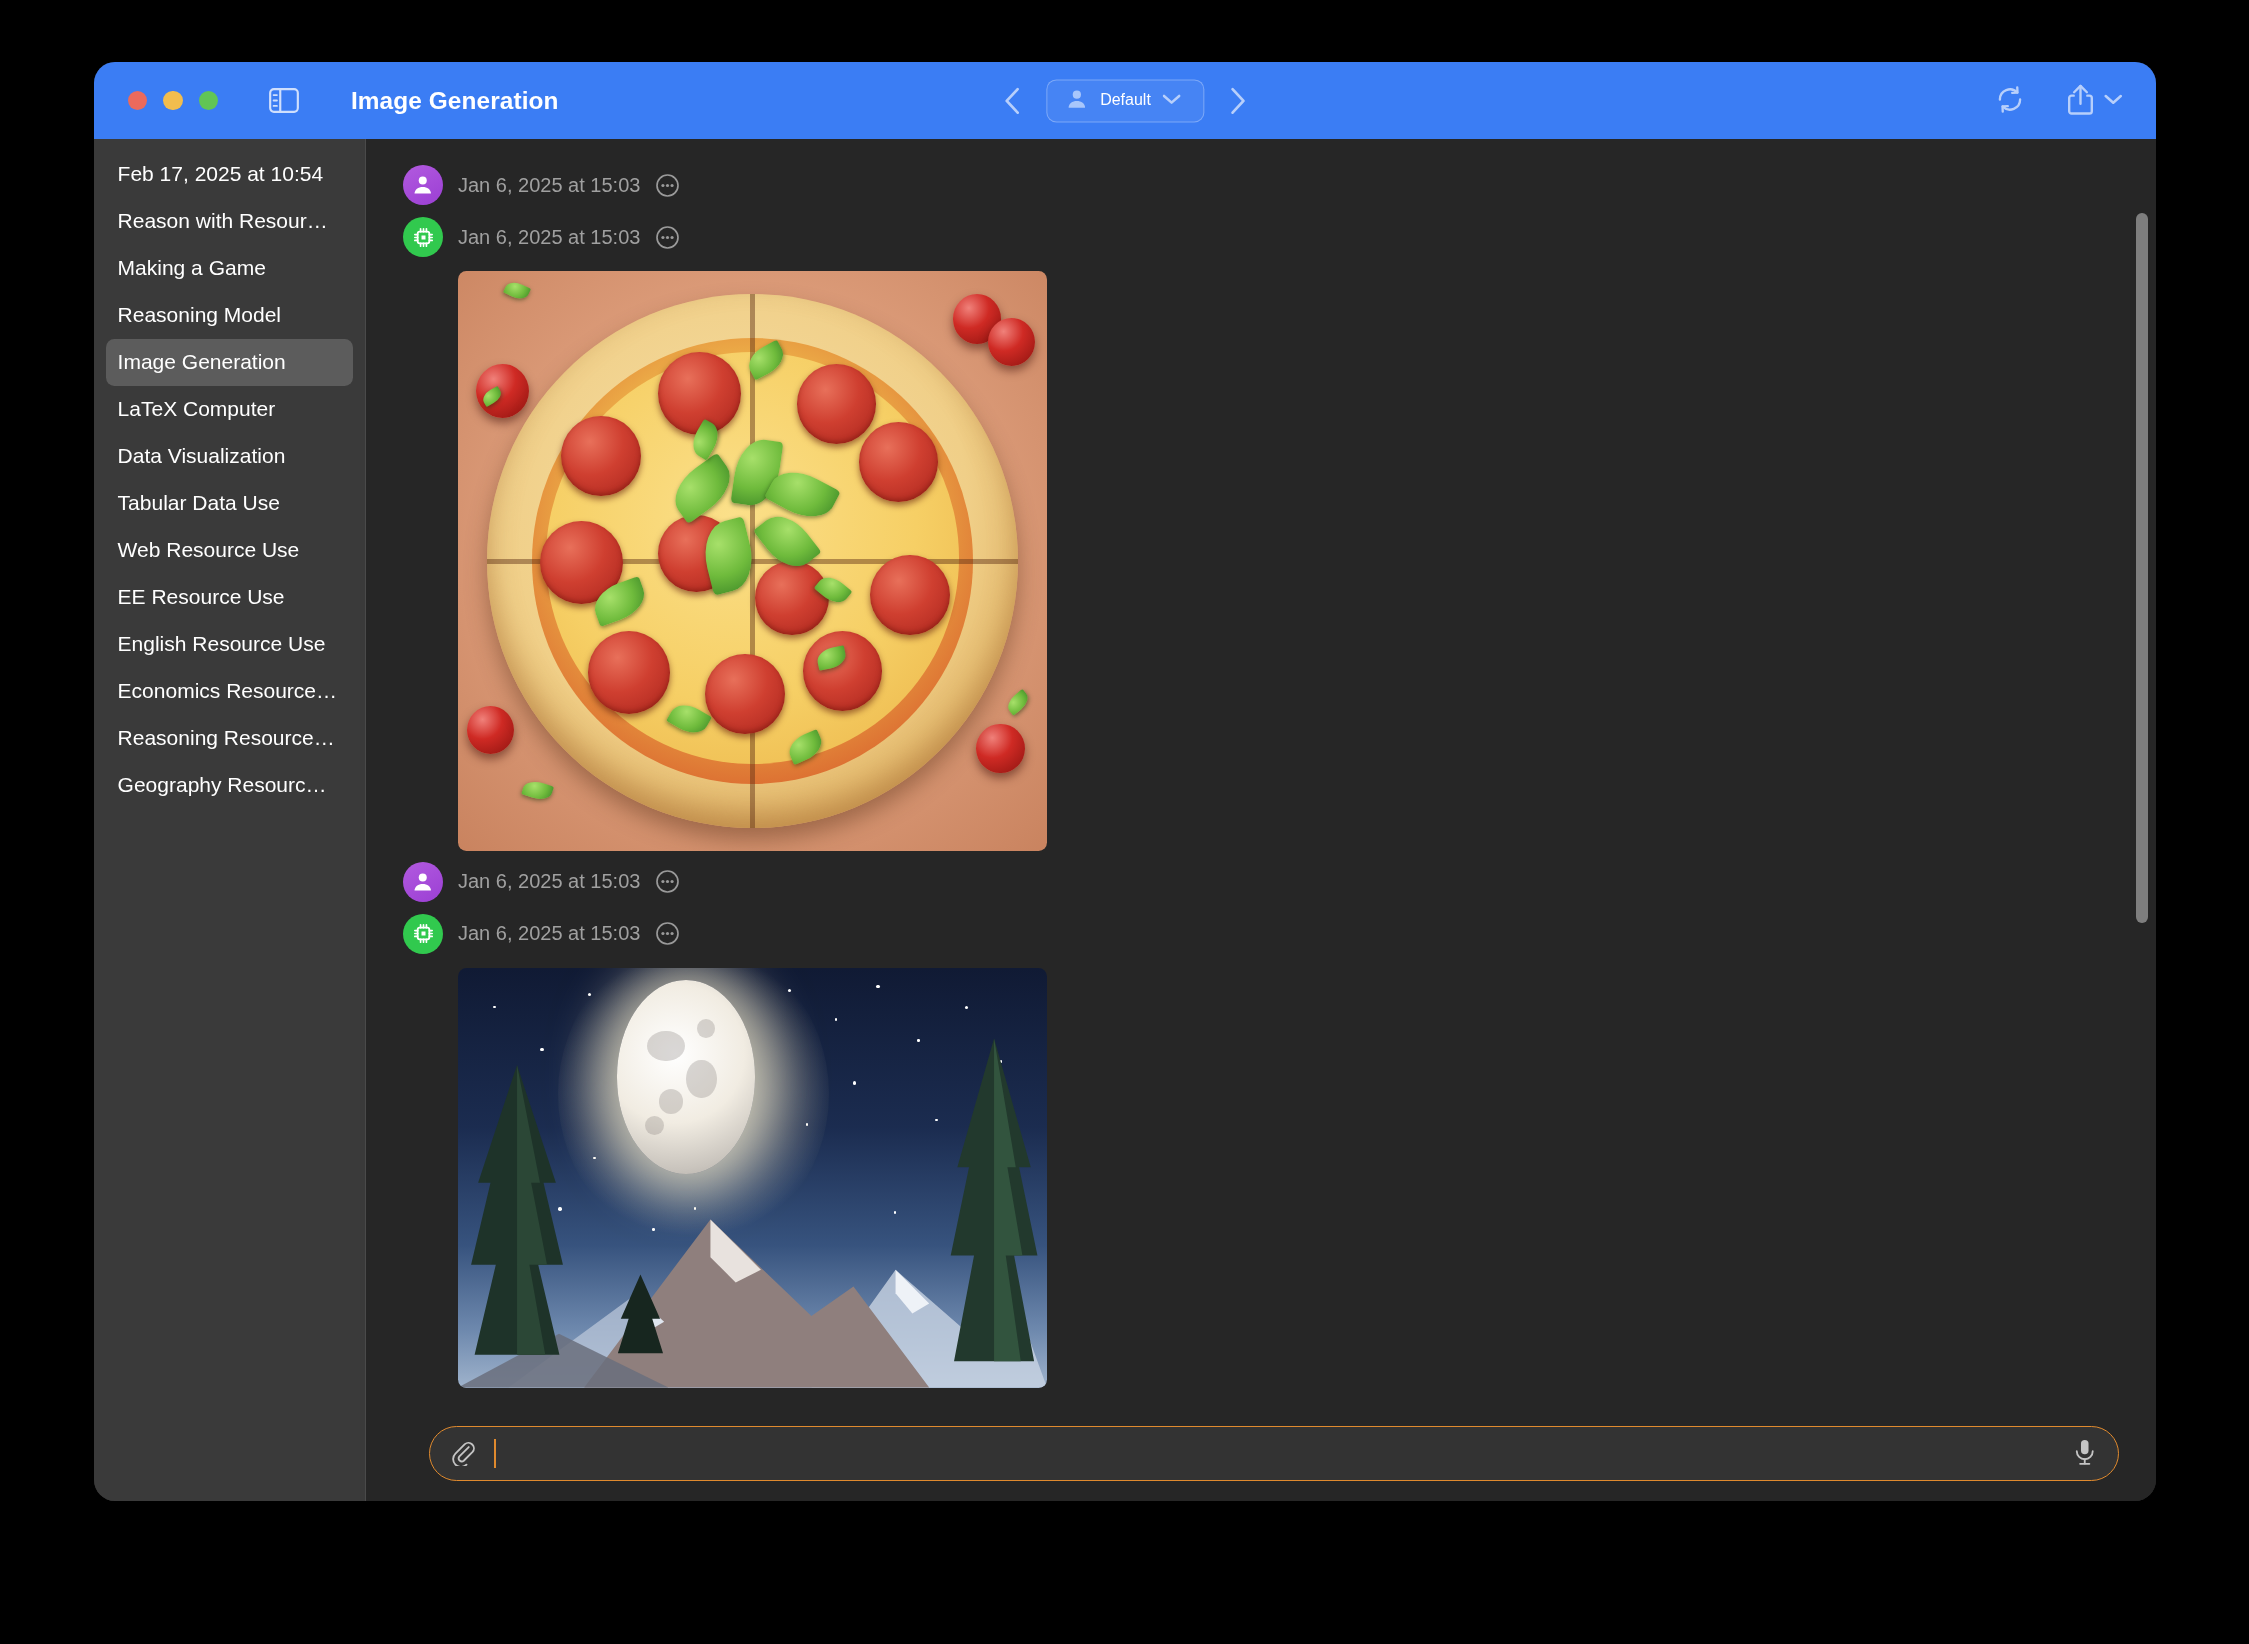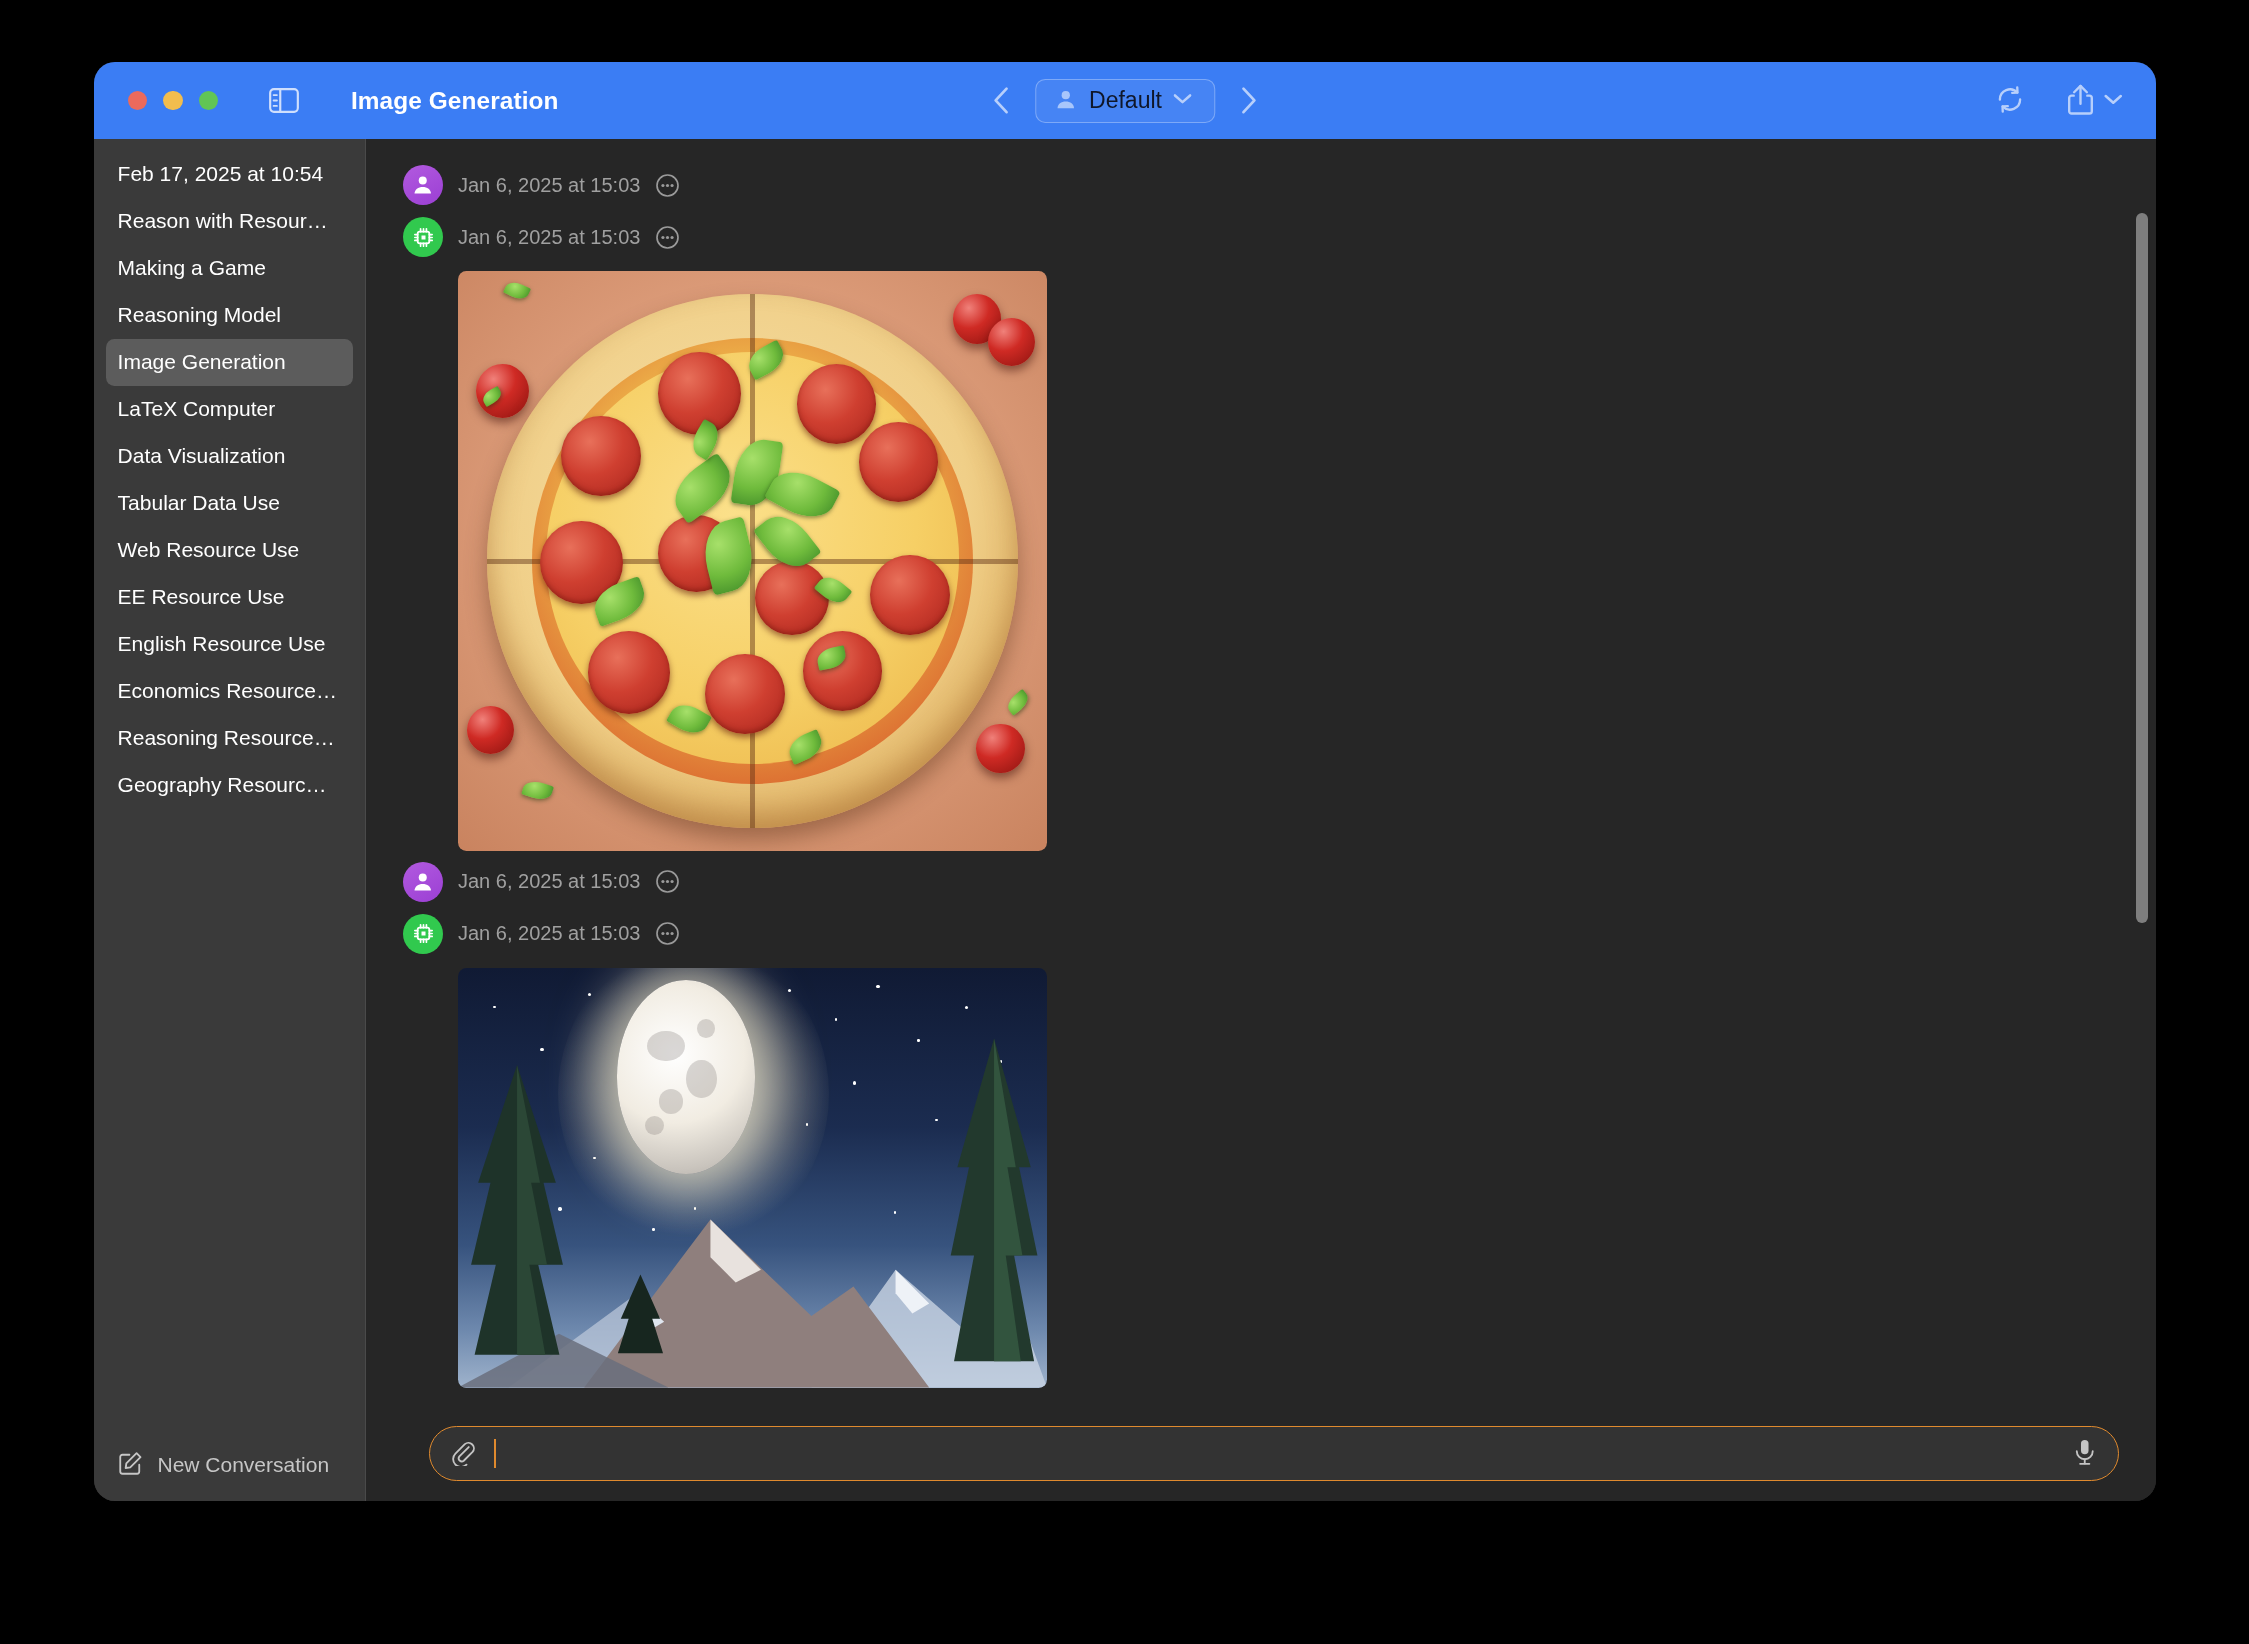--- a/index.html
+++ b/index.html
@@ -51,21 +51,21 @@
   }
   .chev-btn { width: 29px; height: 34px; display: flex; align-items: center; justify-content: center; }
   .profile-pill {
     display: flex; align-items: center; gap: 11.8px;
     padding: 7.6px 22px 7.6px 18.5px;
     border: 0.8px solid rgba(255,255,255,0.30);
     border-radius: 10px;
     background: rgba(255,255,255,0.06);
   }
   .profile-pill .label {
-    color: #0f172a; font-size: 23px; font-weight: 400;
+    color: #ffffff; font-size: 16px; font-weight: 400;
   }
 
   .tb-right {
     position: absolute; right: 34px; top: 50%;
     transform: translateY(-50%);
     display: flex; align-items: center; gap: 40px;
   }
   .tb-icon-btn { display: flex; align-items: center; gap: 8.4px; }
 
   
@@ -336,29 +336,20 @@
             <span>Economics Resource…</span>
           </div>
           <div class="side-item">
             <span>Reasoning Resource…</span>
           </div>
           <div class="side-item">
             <span>Geography Resourc…</span>
           </div>
         </div>
 
-      <div id="new-conv">
-        <span>
-          <svg width="25" height="25" viewBox="0 0 30 30" fill="none">
-            <path d="M25.5 16.5v8.2a2.6 2.6 0 0 1-2.6 2.6H5.3a2.6 2.6 0 0 1-2.6-2.6V7.1a2.6 2.6 0 0 1 2.6-2.6h8.4" stroke="#c6c6c6" stroke-width="2.2" fill="none" stroke-linecap="round"></path>
-            <path d="M22.3 2.6 27 7.3 14.7 19.6l-5.5.8.8-5.5z" stroke="#c6c6c6" stroke-width="2.2" fill="none" stroke-linejoin="round"></path>
-          </svg>
-        </span>
-        <span class="label">New Conversation</span>
-      </div>
     </div>
 
     <div id="chat">
       <div id="chat-scroll">
 
         <div class="msg">
           <div class="msg-head">
             <div class="avatar user">
               <svg width="23.5" height="23.5" viewBox="0 0 24 24" fill="#ffffff">
                 <circle cx="12" cy="7.6" r="4.1"></circle>

